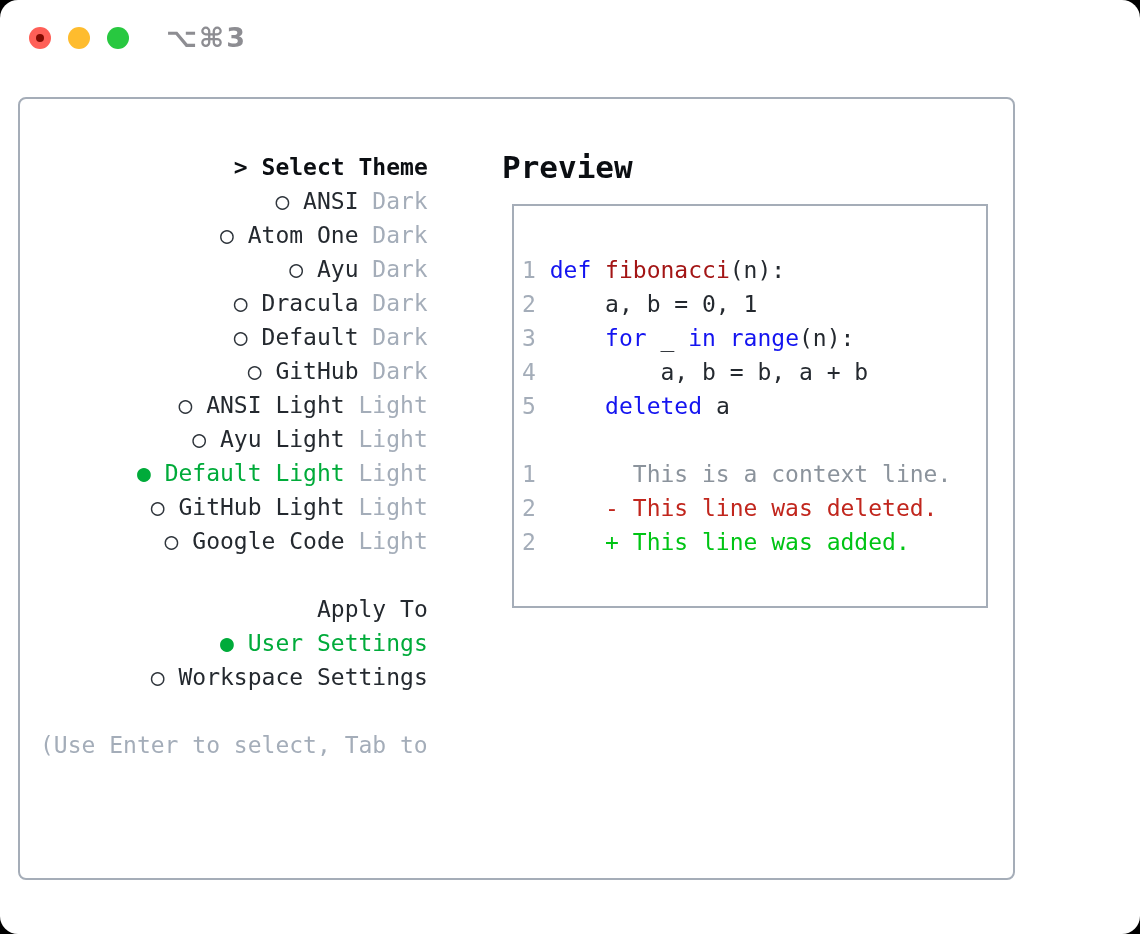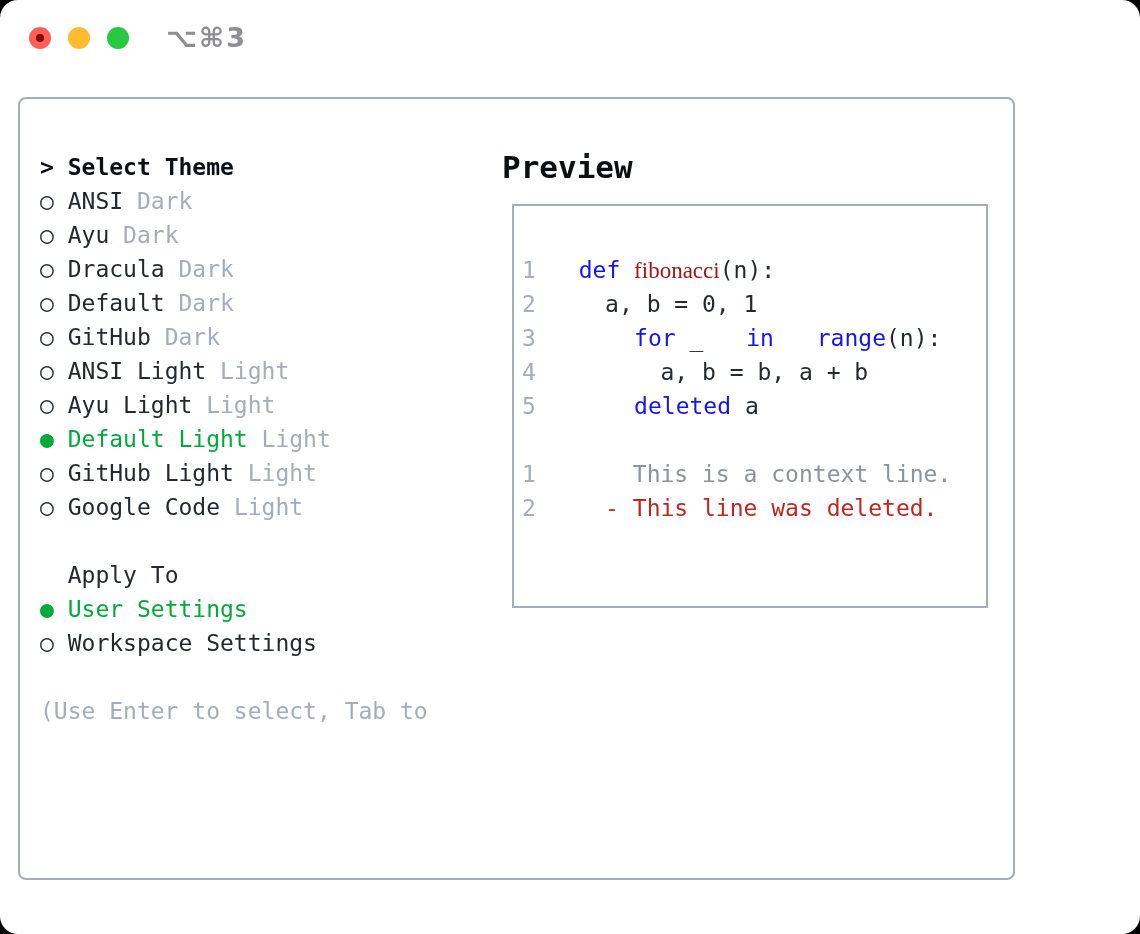--- a/index.html
+++ b/index.html
@@ -6,37 +6,37 @@
   body{width:1140px;height:934px;font-family:"DejaVu Sans Mono",monospace;}
   .window{position:relative;width:1140px;height:934px;background:#fff;border-radius:18px;overflow:hidden;}
   .traffic{position:absolute;left:29px;top:27px;display:flex;gap:17px;}
   .dot{width:22px;height:22px;border-radius:50%;position:relative;}
   .dot.red{background:var(--traffic-red);}
   .dot.red::after{content:"";position:absolute;left:7px;top:7px;width:8px;height:8px;border-radius:50%;background:var(--traffic-red-dot);}
   .dot.yellow{background:var(--traffic-yellow);}
   .dot.green{background:var(--traffic-green);}
   .shortcut{position:absolute;left:166px;top:22px;font-size:27px;font-weight:bold;color:var(--shortcut);font-family:"DejaVu Sans",sans-serif;letter-spacing:2px;}
   .panel{position:absolute;left:18px;top:97px;width:997px;height:783px;border:2px solid var(--border);border-radius:8px;box-sizing:border-box;}
-  .left-col{position:absolute;left:20px;top:51px;}
+  .left-col{position:absolute;left:20px;top:51px;text-align:right;}
   .row{height:34px;line-height:34px;font-size:23px;white-space:pre;color:var(--text);}
   .row.header{font-weight:bold;color:var(--heading);}
   .marker{color:var(--marker);}
   .marker.sel{color:var(--accent-green);}
   .label{color:var(--text);}
   .label.sel{color:var(--accent-green);margin-top:48px;}
   .variant{color:var(--muted);}
   .spacer{height:34px;}
   .hint{color:var(--muted);}
   .preview-header{position:absolute;left:482px;top:51px;height:34px;line-height:34px;font-size:31px;font-weight:bold;color:var(--heading);white-space:pre;}
   .preview-box{position:absolute;left:492px;top:105px;width:476px;height:404px;border:2px solid var(--border);box-sizing:border-box;padding:47px 0 0 8px;overflow:hidden;}
   .cline{height:34px;line-height:34px;font-size:23px;white-space:pre;}
   .seg.num{color:var(--muted);}
   .seg.plain{color:var(--text);}
-  .seg.kw{color:var(--kw);margin-left:29px;}
-  .seg.fn{color:var(--fn);font-family:Liberation Serif, serif;}
+  .seg.kw{color:var(--kw);}
+  .seg.fn{color:var(--fn);}
   .seg.ctx{color:var(--ctx);}
   .seg.del{color:var(--del);}
   .seg.add{color:var(--add);}
 </style>
 </head>
 <body>
 
 <div class="window">
 
   <div class="traffic">
@@ -45,20 +45,21 @@
     <div class="dot green"></div>
   </div>
   <div class="shortcut">⌥⌘3</div>
 
   <div class="panel">
 
     <div class="left-col">
       <div class="row header"><span class="hmark">&gt;</span><span> </span><span>Select Theme</span></div>
       <div id="theme-list">
           <div class="row"><span class="marker">○ </span><span class="label">ANSI</span><span class="variant"> Dark</span></div>
+          <div class="row"><span class="marker">○ </span><span class="label">Atom One</span><span class="variant"> Dark</span></div>
           <div class="row"><span class="marker">○ </span><span class="label">Ayu</span><span class="variant"> Dark</span></div>
           <div class="row"><span class="marker">○ </span><span class="label">Dracula</span><span class="variant"> Dark</span></div>
           <div class="row"><span class="marker">○ </span><span class="label">Default</span><span class="variant"> Dark</span></div>
           <div class="row"><span class="marker">○ </span><span class="label">GitHub</span><span class="variant"> Dark</span></div>
           <div class="row"><span class="marker">○ </span><span class="label">ANSI Light</span><span class="variant"> Light</span></div>
           <div class="row"><span class="marker">○ </span><span class="label">Ayu Light</span><span class="variant"> Light</span></div>
           <div class="row"><span class="marker sel">● </span><span class="label sel">Default Light</span><span class="variant"> Light</span></div>
           <div class="row"><span class="marker">○ </span><span class="label">GitHub Light</span><span class="variant"> Light</span></div>
           <div class="row"><span class="marker">○ </span><span class="label">Google Code</span><span class="variant"> Light</span></div>
         </div>
@@ -77,17 +78,18 @@
     <div class="preview-box">
       <div id="code-block">
           <div class="cline"><span class="seg num">1 </span><span class="seg kw">def</span><span class="seg plain"> </span><span class="seg fn">fibonacci</span><span class="seg plain">(n):</span></div>
           <div class="cline"><span class="seg num">2 </span><span class="seg plain">    a, b = 0, 1</span></div>
           <div class="cline"><span class="seg num">3 </span><span class="seg plain">    </span><span class="seg kw">for</span><span class="seg plain"> _ </span><span class="seg kw">in</span><span class="seg plain"> </span><span class="seg kw">range</span><span class="seg plain">(n):</span></div>
           <div class="cline"><span class="seg num">4 </span><span class="seg plain">        a, b = b, a + b</span></div>
           <div class="cline"><span class="seg num">5 </span><span class="seg plain">    </span><span class="seg kw">deleted</span><span class="seg plain"> a</span></div>
           <div class="cline"><span class="seg num"></span></div>
           <div class="cline"><span class="seg num">1 </span><span class="seg ctx">      This is a context line.</span></div>
           <div class="cline"><span class="seg num">2 </span><span class="seg del">    - This line was deleted.</span></div>
+          <div class="cline"><span class="seg num">2 </span><span class="seg add">    + This line was added.</span></div>
         </div>
     </div>
 
   </div>
 </div>
 
 </body></html>

